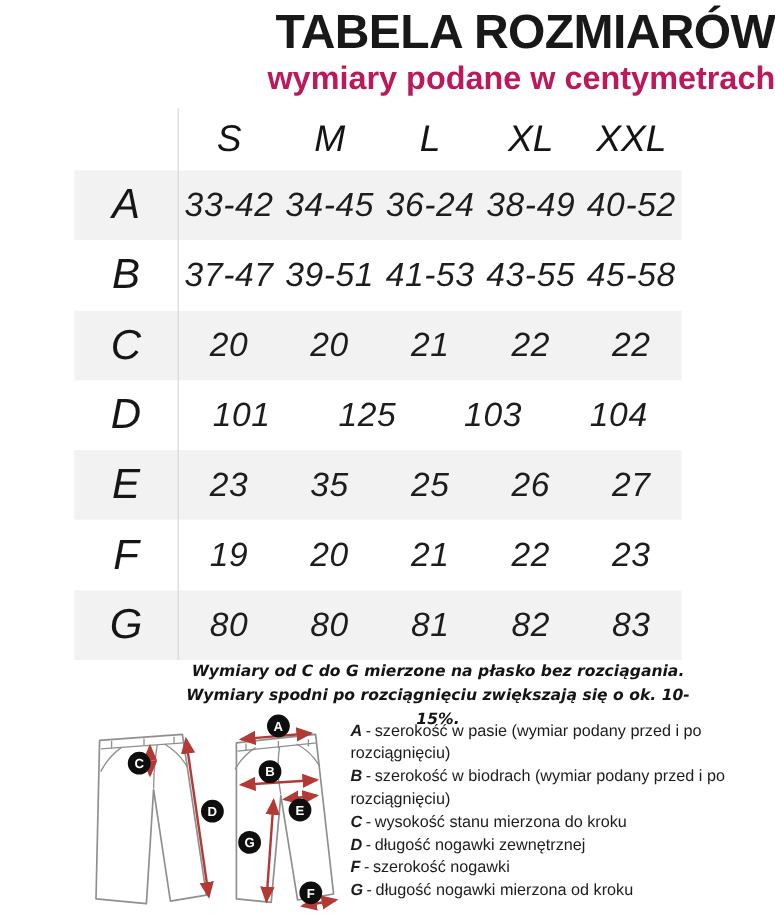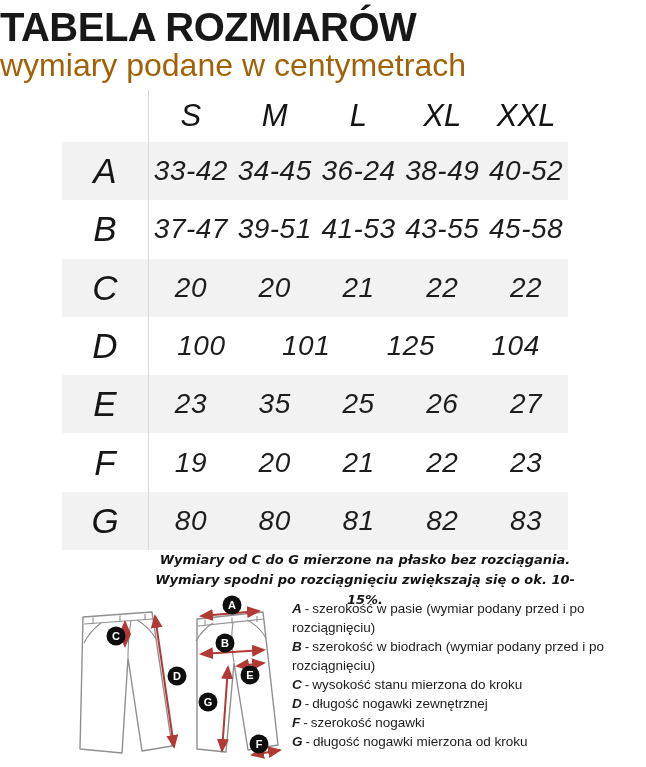--- a/index.html
+++ b/index.html
@@ -1,27 +1,27 @@
 <!DOCTYPE html>
 <html><head>
 <meta charset="utf-8">
 <style>
   html,body{margin:0;padding:0;}
   body{
     width:646px;height:767px;background:#ffffff;position:relative;
     font-family:"Liberation Sans",sans-serif;color:#1b1b1b;overflow:hidden;
   }
   
-  .hdr{position:absolute;top:4px;left:0;width:646px;text-align:left;}
+  .hdr{position:absolute;top:4px;left:0;width:646px;text-align:right;}
   .title{
     font-size:40px;font-weight:700;letter-spacing:-0.5px;color:#181818;
     line-height:46px;
   }
   .subtitle{
-    font-size:32px;font-weight:400;color:#a16207;line-height:30px;
+    font-size:27px;font-weight:700;color:#be185d;line-height:30px;
     letter-spacing:0;
   }
   
   .size-table{position:absolute;left:62px;top:90px;width:506px;}
   .t-row{display:flex;height:58.3px;align-items:center;}
   .t-row.head{height:52px;}
   .t-row.alt{background:#f2f2f2;}
   .lab{
     width:86px;height:100%;flex:0 0 86px;display:flex;align-items:center;
     justify-content:center;border-right:1px solid #d8d8d8;
@@ -92,23 +92,23 @@
   <div class="t-row alt">
     <div class="lab">C</div>
     <div class="c">20</div>
     <div class="c">20</div>
     <div class="c">21</div>
     <div class="c">22</div>
     <div class="c">22</div>
   </div>
   <div class="t-row">
     <div class="lab">D</div>
-    <div class="c">100</div>
     <div class="c">101</div>
     <div class="c">125</div>
+    <div class="c">103</div>
     <div class="c">104</div>
   </div>
   <div class="t-row alt">
     <div class="lab">E</div>
     <div class="c">23</div>
     <div class="c">35</div>
     <div class="c">25</div>
     <div class="c">26</div>
     <div class="c">27</div>
   </div>

